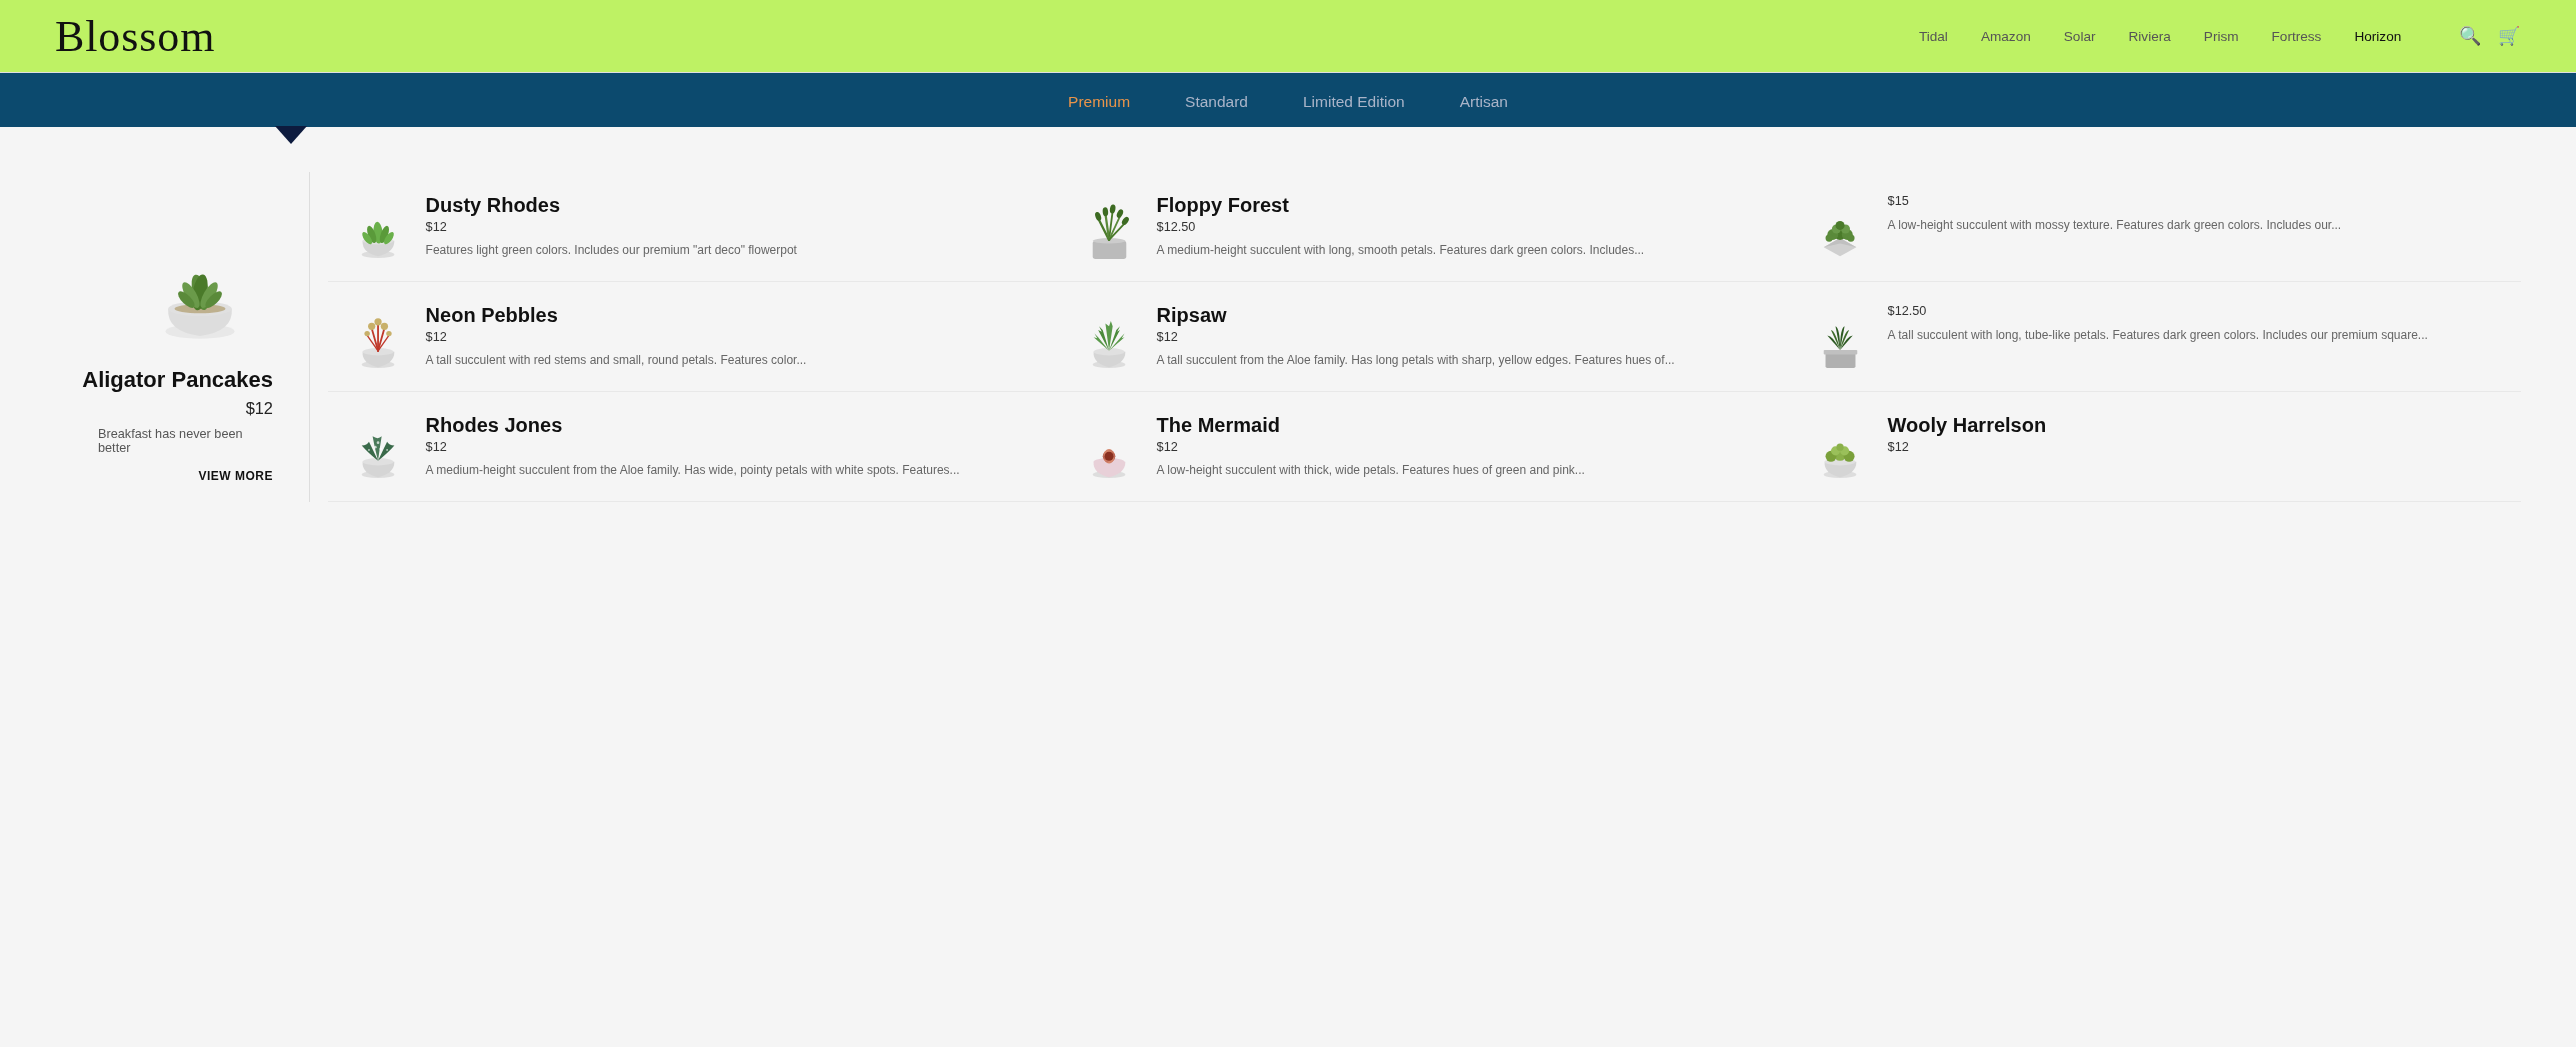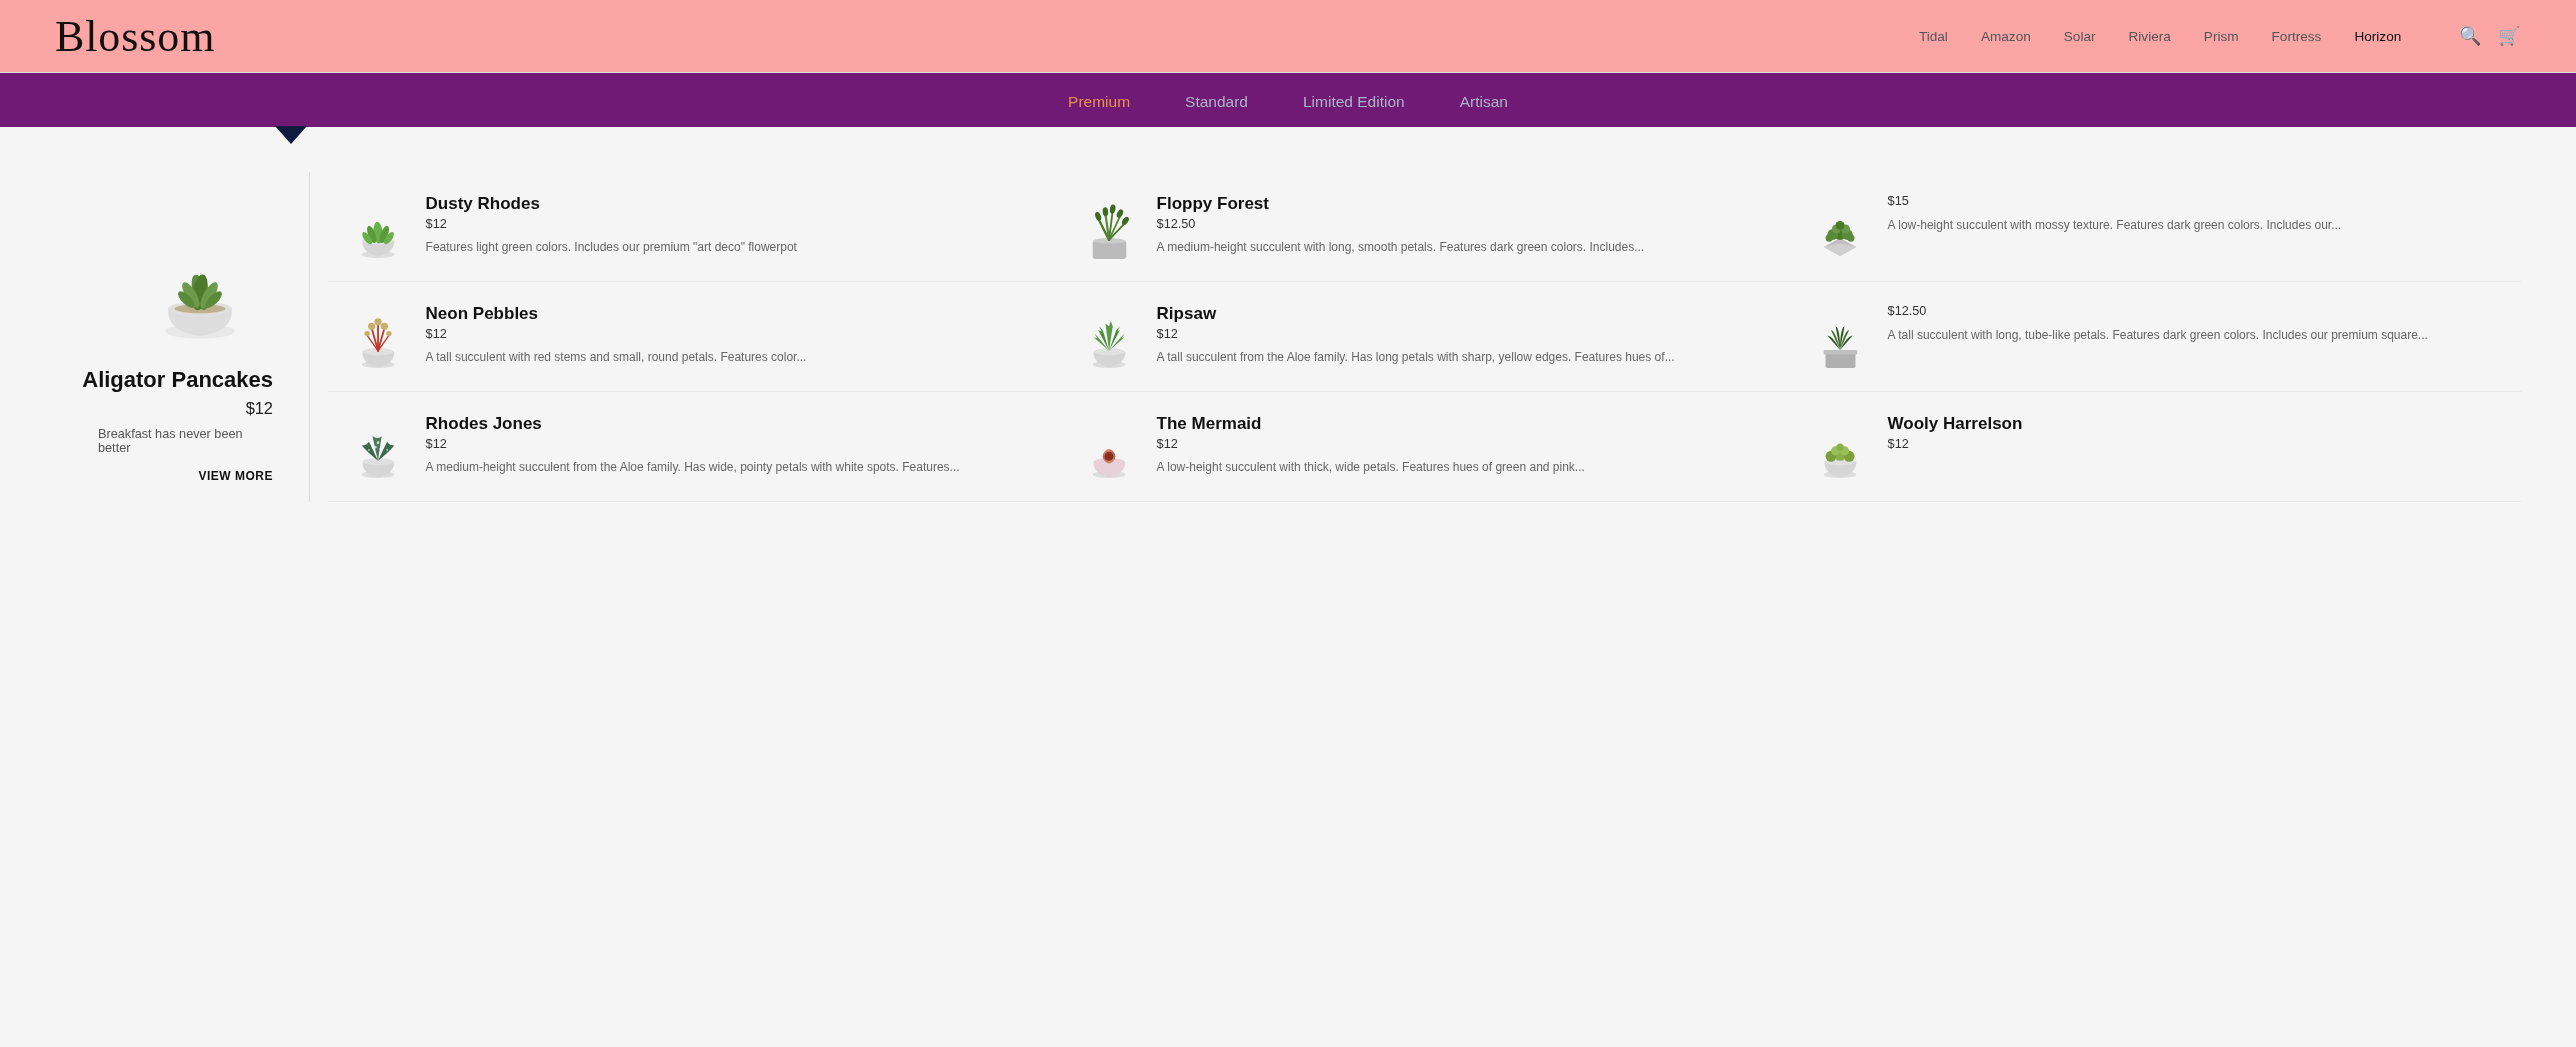--- a/index.html
+++ b/index.html
@@ -1,20 +1,20 @@
 <!DOCTYPE html>
 <html style="font-size:14.6px"><head>
   <meta charset="utf-8">
   <style>
     * { margin: 0; padding: 0; box-sizing: border-box; }
     body { font-family: 'Georgia', serif; background: #f5f5f5; min-width: 1092px; }
 
     
     .header {
-      background: #fca5a5;
+      background: #bef264;
       display: flex;
       align-items: center;
       padding: 0 55px;
       height: 73px;
       border-bottom: 0.9px solid #e0e0e0;
     }
     .logo {
       font-family: 'Brush Script MT', cursive;
       font-size: 44px;
       color: #111;
@@ -44,21 +44,21 @@
       align-items: center;
     }
     .nav-icon {
       font-size: 18px;
       cursor: pointer;
       color: #333;
     }
 
     
     .subnav {
-      background: #701a75;
+      background: #0c4a6e;
       display: flex;
       justify-content: center;
       gap: 55px;
       padding: 20px 0 0 0;
       position: relative;
     }
     .subnav-item {
       font-size: 15.5px;
       color: #aab4c8;
       font-family: Arial, sans-serif;
@@ -159,21 +159,21 @@
       height: 65px;
       flex-shrink: 0;
       display: flex;
       align-items: flex-end;
       justify-content: center;
     }
     .product-info {
       flex: 1;
     }
     .product-name {
-      font-size: 17px;
+      font-size: 20px;
       font-weight: bold;
       color: #111;
       font-family: Arial, sans-serif;
       margin-bottom: 2.7px;
     }
     .product-price {
       font-size: 12.7px;
       color: #333;
       font-family: Arial, sans-serif;
       margin-bottom: 7.3px;

